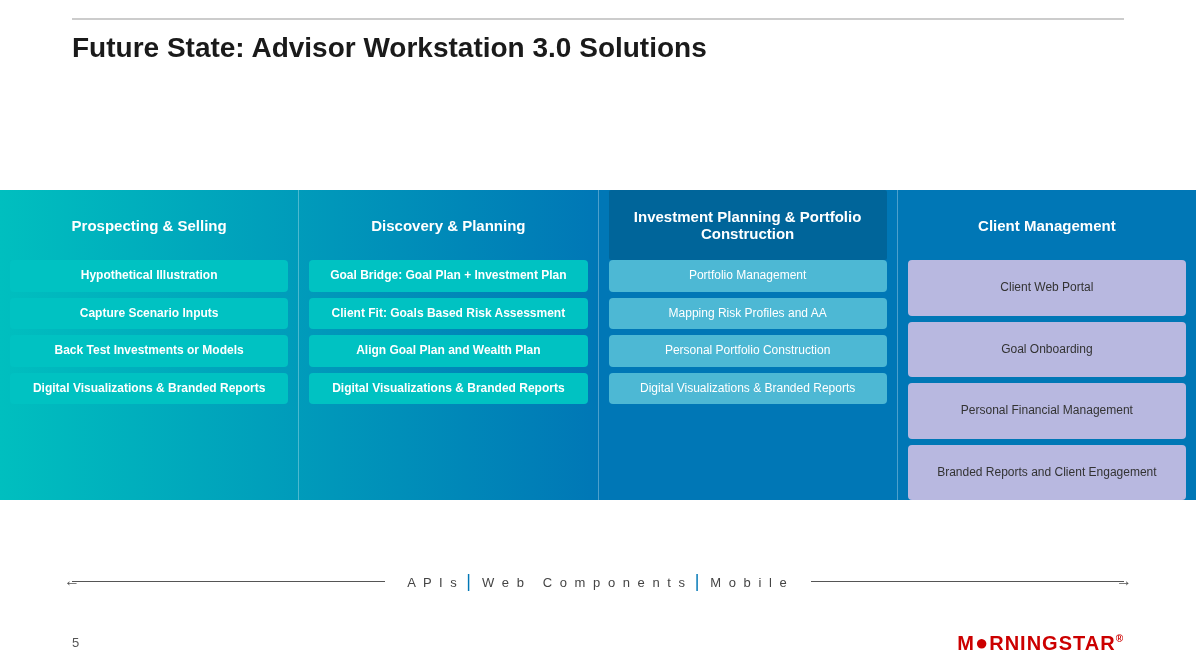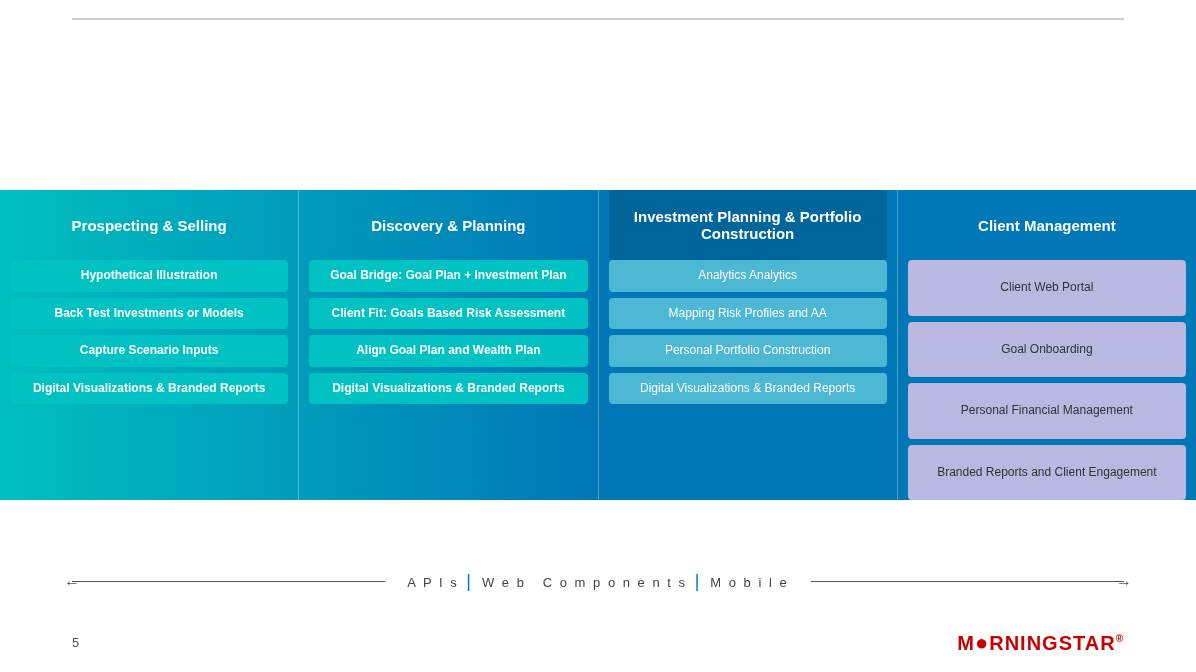--- a/index.html
+++ b/index.html
@@ -213,29 +213,30 @@
       border-radius: 2px;
     }
   </style>
 </head>
 <body>
 
 <div class="slide">
 
   <div class="top-border"></div>
 
+  <div class="title">Future State: Advisor Workstation 3.0 Solutions</div>
 
   <div class="banner">
 
     <div class="column">
       <div class="column-header">Prospecting &amp; Selling</div>
       <div class="column-items">
         <button class="btn-teal">Hypothetical Illustration</button>
+        <button class="btn-teal">Capture Scenario Inputs</button>
         <button class="btn-teal">Back Test Investments or Models</button>
-        <button class="btn-teal">Capture Scenario Inputs</button>
         <button class="btn-teal">Digital Visualizations  &amp; Branded Reports</button>
       </div>
     </div>
 
     <div class="col-divider"></div>
 
     <div class="column">
       <div class="column-header">Discovery &amp; Planning</div>
       <div class="column-items">
         <button class="btn-teal">Goal Bridge: Goal Plan + Investment Plan</button>
@@ -243,21 +244,21 @@
         <button class="btn-teal">Align Goal Plan and Wealth Plan</button>
         <button class="btn-teal">Digital Visualizations &amp; Branded Reports</button>
       </div>
     </div>
 
     <div class="col-divider"></div>
 
     <div class="column">
       <div class="column-header col-header-bold">Investment Planning &amp; Portfolio Construction</div>
       <div class="column-items">
-        <button class="btn-blue">Analytics Analytics</button>
+        <button class="btn-blue">Portfolio Management</button>
         <button class="btn-blue">Mapping Risk Profiles and AA</button>
         <button class="btn-blue">Personal Portfolio Construction</button>
         <button class="btn-blue">Digital Visualizations &amp; Branded Reports</button>
       </div>
     </div>
 
     <div class="col-divider"></div>
 
     <div class="column">
       <div class="column-header">Client Management</div>

